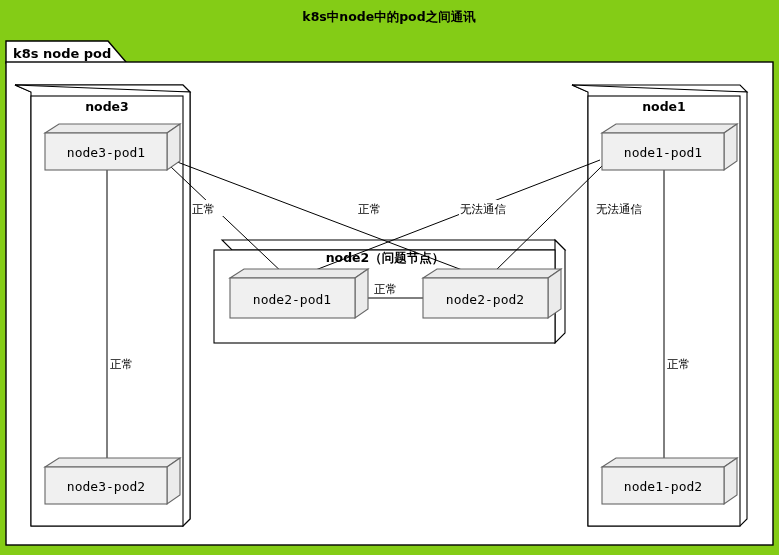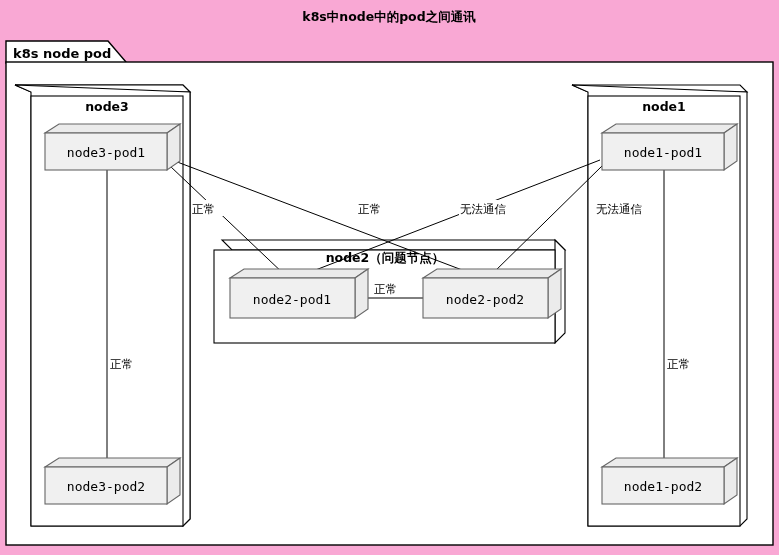--- a/index.html
+++ b/index.html
@@ -8,21 +8,21 @@
     padding: 0;
     background: #ffffff;
   }
   body {
     font-family: "DejaVu Sans", "Liberation Sans", sans-serif;
   }
   #stage {
     position: relative;
     width: 779px;
     height: 555px;
-    background: #f9a8d4;
+    background: #84cc16;
     overflow: hidden;
   }
   #diagram-svg {
     position: absolute;
     left: 0;
     top: 0;
     width: 779px;
     height: 555px;
   }
   .title-text {

